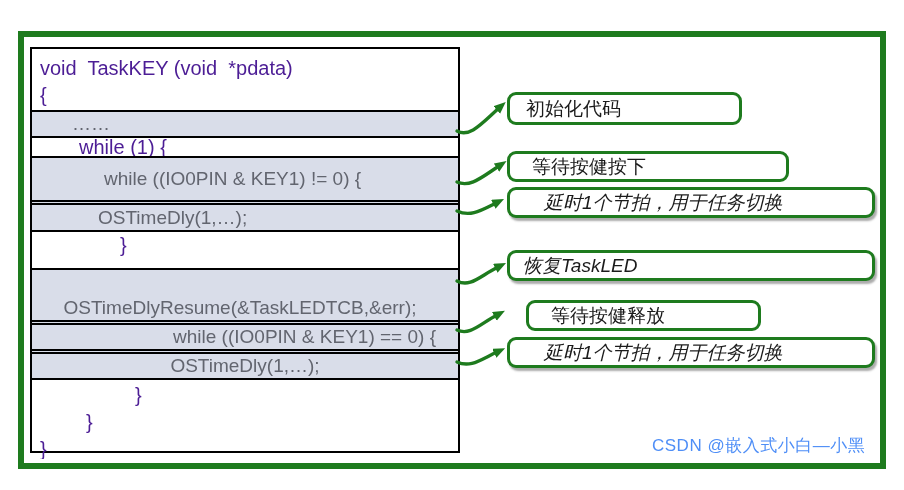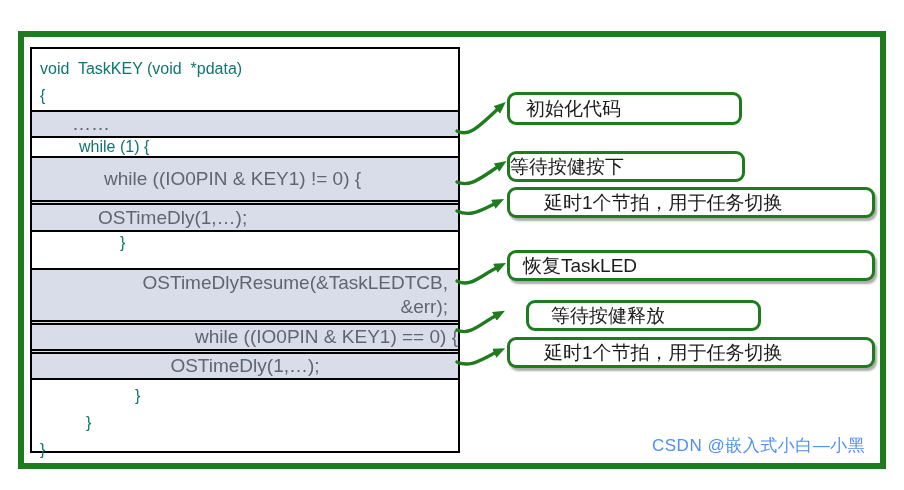--- a/index.html
+++ b/index.html
@@ -7,48 +7,48 @@
   #stage{position:relative;width:904px;height:490px;background:#fff;overflow:hidden;}
 
   
   .frame{position:absolute;left:18px;top:31px;width:868px;height:438px;
          border:6px solid #1e7b1e;box-sizing:border-box;background:#fff;}
 
   
   .code-box{position:absolute;left:30px;top:47px;width:430px;height:406px;
             border:2px solid #000;box-sizing:border-box;background:#fff;}
   .row{box-sizing:border-box;display:flex;align-items:center;white-space:pre;
-       font-size:16px;color:#0f766e;overflow:hidden;}
+       font-size:20px;color:#4c1d95;overflow:hidden;}
   .row.sep{border-top:2px solid #000;}
   .row.sep2{border-top:5px double #000;}
   .row.hl{background:#d9dde9;color:#62656f;font-size:19px;}
   .r1{height:61px;flex-direction:column;align-items:flex-start;justify-content:flex-start;
       padding:6px 0 0 8px;line-height:27px;}
   .r2{height:26px;padding-left:40px;}
   .r3{height:20px;padding-left:47px;}
   .r4{height:44px;padding-left:72px;}
   .r5{height:30px;padding-left:66px;}
   .r6{height:38px;align-items:flex-start;padding:2px 0 0 88px;}
-  .r7{height:52px;flex-direction:column;align-items:flex-end;justify-content:center;
+  .r7{height:52px;flex-direction:row;align-items:flex-end;justify-content:center;
       padding-right:10px;line-height:24px;}
-  .r8{height:29px;justify-content:flex-end;padding-right:0;}
+  .r8{height:29px;justify-content:flex-end;padding-right:22px;}
   .r9{height:29px;justify-content:center;}
   .r10{height:81px;flex-direction:column;align-items:flex-start;justify-content:flex-start;
        padding-top:2px;line-height:27px;}
   .r10 .b1{padding-left:103px;}
   .r10 .b2{padding-left:54px;}
   .r10 .b3{padding-left:8px;}
 
   
   .callout{position:absolute;box-sizing:border-box;background:#fff;
            border:3px solid #1e7b1e;border-radius:9px;display:flex;align-items:center;
            font-size:19px;color:#1b1b1b;white-space:nowrap;overflow:hidden;}
-  .callout.shadow{box-shadow:2px 3px 2px rgba(70,70,70,0.45);}
+  .callout.shadow{box-shadow:2px 3px 2px rgba(70,70,70,0.45);font-style:italic;}
   .c1{left:507px;top:92px;width:235px;height:33px;padding-left:16px;}
-  .c2{left:507px;top:151px;width:238px;height:31px;}
+  .c2{left:507px;top:151px;width:282px;height:31px;padding-left:22px;}
   .c3{left:507px;top:187px;width:368px;height:31px;padding-left:34px;}
   .c4{left:507px;top:250px;width:368px;height:31px;padding-left:13px;}
   .c5{left:526px;top:300px;width:235px;height:31px;padding-left:22px;}
   .c6{left:507px;top:337px;width:368px;height:31px;padding-left:34px;}
 
   
   svg.arrows{position:absolute;left:0;top:0;width:904px;height:490px;pointer-events:none;}
 
   
   .watermark{position:absolute;left:652px;top:434px;font-size:17px;color:#3b82f6;

